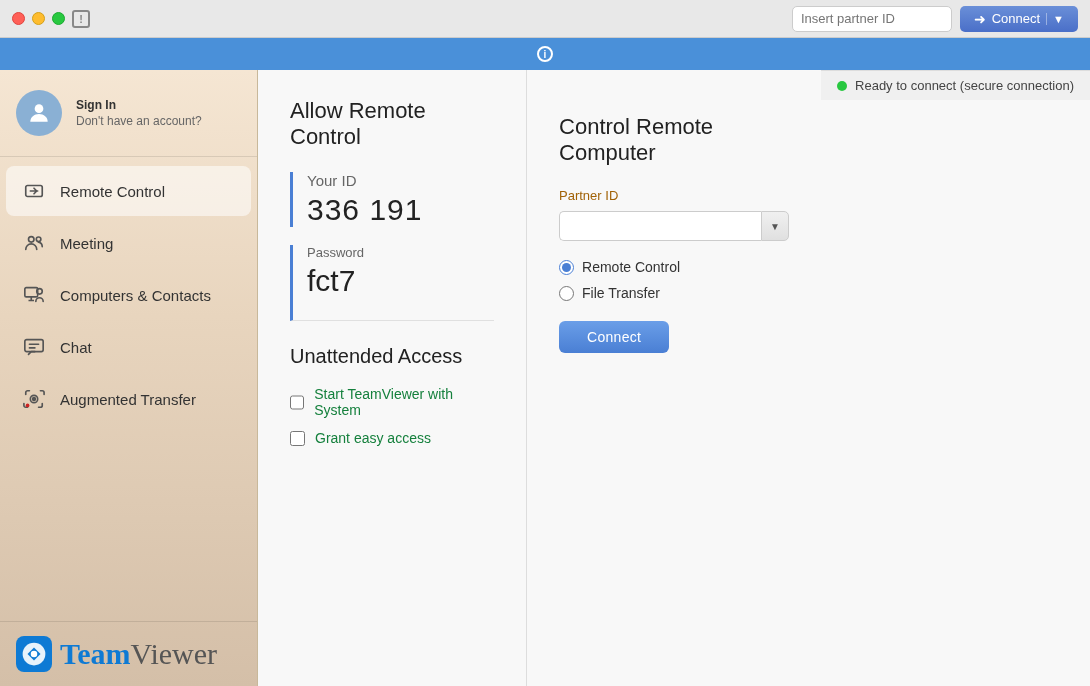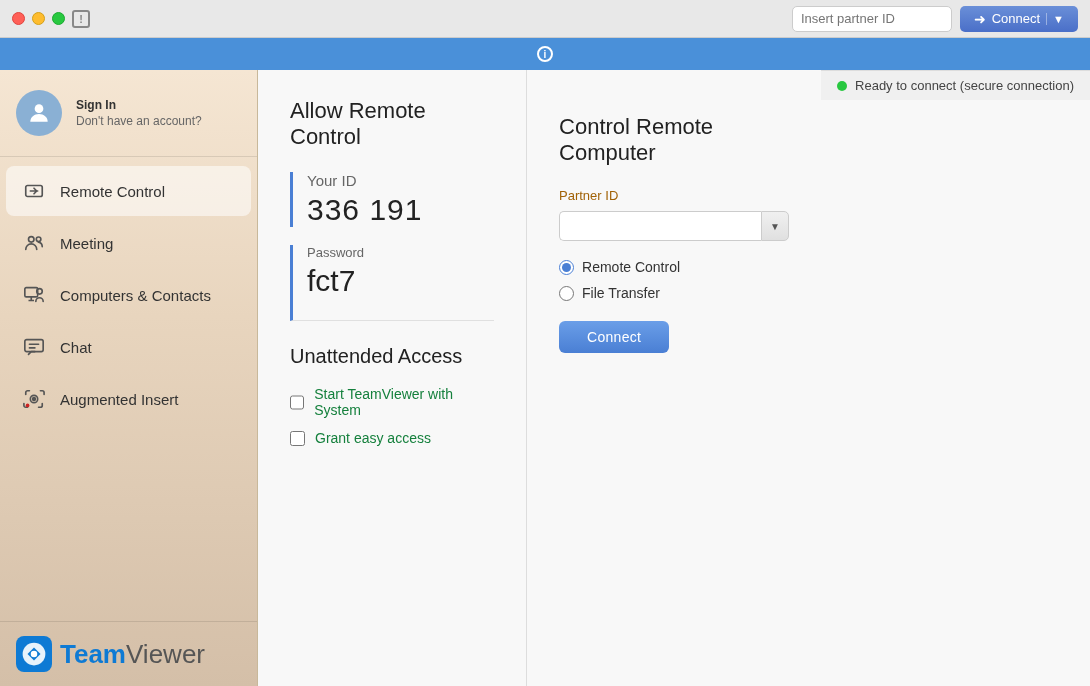--- a/index.html
+++ b/index.html
@@ -222,22 +222,23 @@
       border-radius: 8px;
       display: flex;
       align-items: center;
       justify-content: center;
     }
     .tv-icon svg {
       width: 26px;
       height: 26px;
     }
     .tv-name {
-      font-size: 26px;
+      font-size: 30px;
       font-weight: 300;
+      font-family: Liberation Serif, serif;
     }
     .tv-name strong {
       font-weight: 700;
       color: #0e7ad4;
     }
     .tv-name span {
       color: #555;
     }
 
     
@@ -520,21 +521,21 @@
 
       <div class="nav-item">
         <div class="nav-icon">
           <svg viewBox="0 0 24 24" fill="none" stroke="#555" stroke-width="1.8">
             <circle cx="12" cy="12" r="4"></circle>
             <circle cx="12" cy="12" r="1.5" fill="#555"></circle>
             <path d="M3 7V5a2 2 0 012-2h2M19 3h2a2 2 0 012 2v2M21 17v2a2 2 0 01-2 2h-2M5 21H3a2 2 0 01-2-2v-2" stroke-linecap="round"></path>
             <circle cx="5" cy="19" r="2" fill="#cc2222" stroke="none"></circle>
           </svg>
         </div>
-        <span class="nav-label">Augmented Insert</span>
+        <span class="nav-label">Augmented Transfer</span>
       </div>
 
     </div>
 
     <div class="sidebar-bottom">
       <div class="teamviewer-logo">
         <div class="tv-icon">
           <svg viewBox="0 0 32 32" fill="none">
             <circle cx="16" cy="16" r="14" fill="white" opacity="0.9"></circle>
             <path d="M16 8 L24 16 L16 24 L8 16 Z" fill="#0e7ad4"></path>

